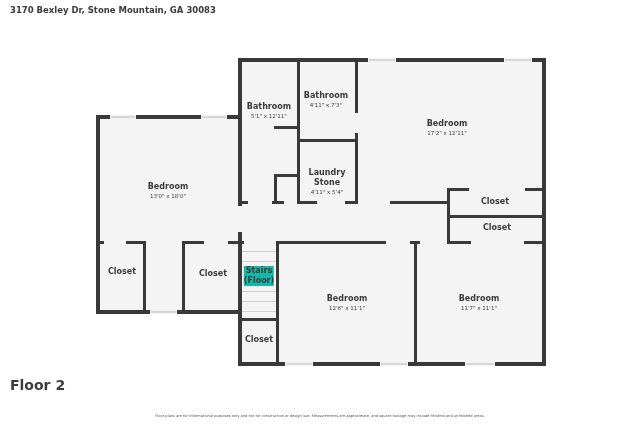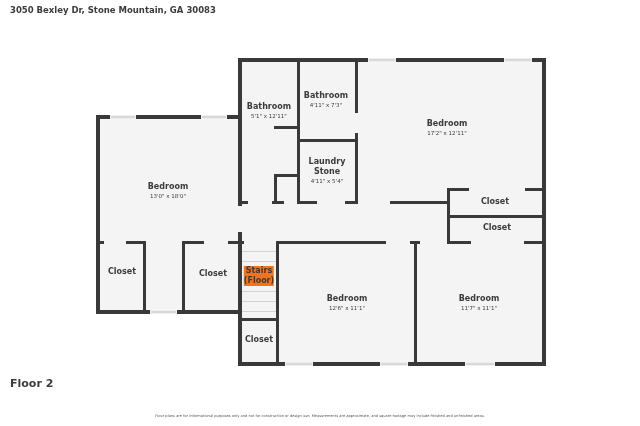--- a/index.html
+++ b/index.html
@@ -1,31 +1,31 @@
 <!DOCTYPE html>
 <html><head>
 <meta charset="utf-8">
 <style>
   html,body{margin:0;padding:0;}
   body{width:640px;height:426px;background:#ffffff;position:relative;overflow:hidden;font-family:"DejaVu Sans","Liberation Sans",sans-serif;color:#3a3a3a;}
   .title{position:absolute;left:10px;top:5px;font-size:8.5px;font-weight:bold;color:#3b3b3b;}
-  .floor{position:absolute;left:10px;top:377px;font-size:11px;font-weight:bold;color:#3b3b3b;}
+  .floor{position:absolute;left:10px;top:377px;font-size:14px;font-weight:bold;color:#3b3b3b;}
   .disclaimer{position:absolute;left:0;width:640px;top:414px;text-align:center;font-size:3.6px;color:#555;}
   .room{position:absolute;background:#f4f4f4;}
   .w{position:absolute;background:#393939;}
   .win{position:absolute;background:#d8d8d8;border:1px solid #f0f0f0;box-sizing:border-box;}
   .lbl{position:absolute;text-align:center;transform:translate(-50%,-50%);white-space:nowrap;}
   .lbl .n{font-size:8px;font-weight:bold;color:#3b3b3b;line-height:10px;}
   .lbl .d{font-size:5.5px;color:#3b3b3b;line-height:8px;}
   .step{position:absolute;background:#d2d2d2;height:1px;}
 </style>
 </head>
 <body>
 
-<div class="title">3050 Bexley Dr, Stone Mountain, GA 30083</div>
+<div class="title">3170 Bexley Dr, Stone Mountain, GA 30083</div>
 
 <div>
 
   <div class="room" style="left:98px;top:117px;width:142px;height:195px;"></div>
   <div class="room" style="left:240px;top:60px;width:304px;height:305px;"></div>
 
   <div class="w" style="left:96px;top:115px;width:144px;height:4px;"></div>
   <div class="win" style="left:110px;top:115px;width:26px;height:4px;"></div>
   <div class="win" style="left:201px;top:115px;width:26px;height:4px;"></div>
   <div class="w" style="left:96px;top:115px;width:4px;height:199px;"></div>
@@ -94,42 +94,42 @@
     <div class="d">13'0" x 18'0"</div>
   </div>
   <div class="lbl" style="left:269px;top:111px;">
     <div class="n">Bathroom</div>
     <div class="d">5'1" x 12'11"</div>
   </div>
   <div class="lbl" style="left:326px;top:100px;">
     <div class="n">Bathroom</div>
     <div class="d">4'11" x 7'3"</div>
   </div>
-  <div class="lbl" style="left:327px;top:171px;">
+  <div class="lbl" style="left:327px;top:182px;">
     <div class="n">Laundry</div>
     <div class="n">Stone</div>
     <div class="d">4'11" x 5'4"</div>
   </div>
   <div class="lbl" style="left:447px;top:128px;">
     <div class="n">Bedroom</div>
     <div class="d">17'2" x 12'11"</div>
   </div>
   <div class="lbl" style="left:495px;top:202px;">
     <div class="n">Closet</div>
   </div>
   <div class="lbl" style="left:497px;top:228px;">
     <div class="n">Closet</div>
   </div>
   <div class="lbl" style="left:122px;top:272px;">
     <div class="n">Closet</div>
   </div>
   <div class="lbl" style="left:213px;top:274px;">
     <div class="n">Closet</div>
   </div>
-  <div class="lbl" style="left:259px;top:276px;background:#f97316;">
+  <div class="lbl" style="left:259px;top:276px;background:#14b8a6;">
     <div class="n">Stairs</div>
     <div class="n">(Floor)</div>
   </div>
   <div class="lbl" style="left:259px;top:340px;">
     <div class="n">Closet</div>
   </div>
   <div class="lbl" style="left:347px;top:303px;">
     <div class="n">Bedroom</div>
     <div class="d">12'6" x 11'1"</div>
   </div>

